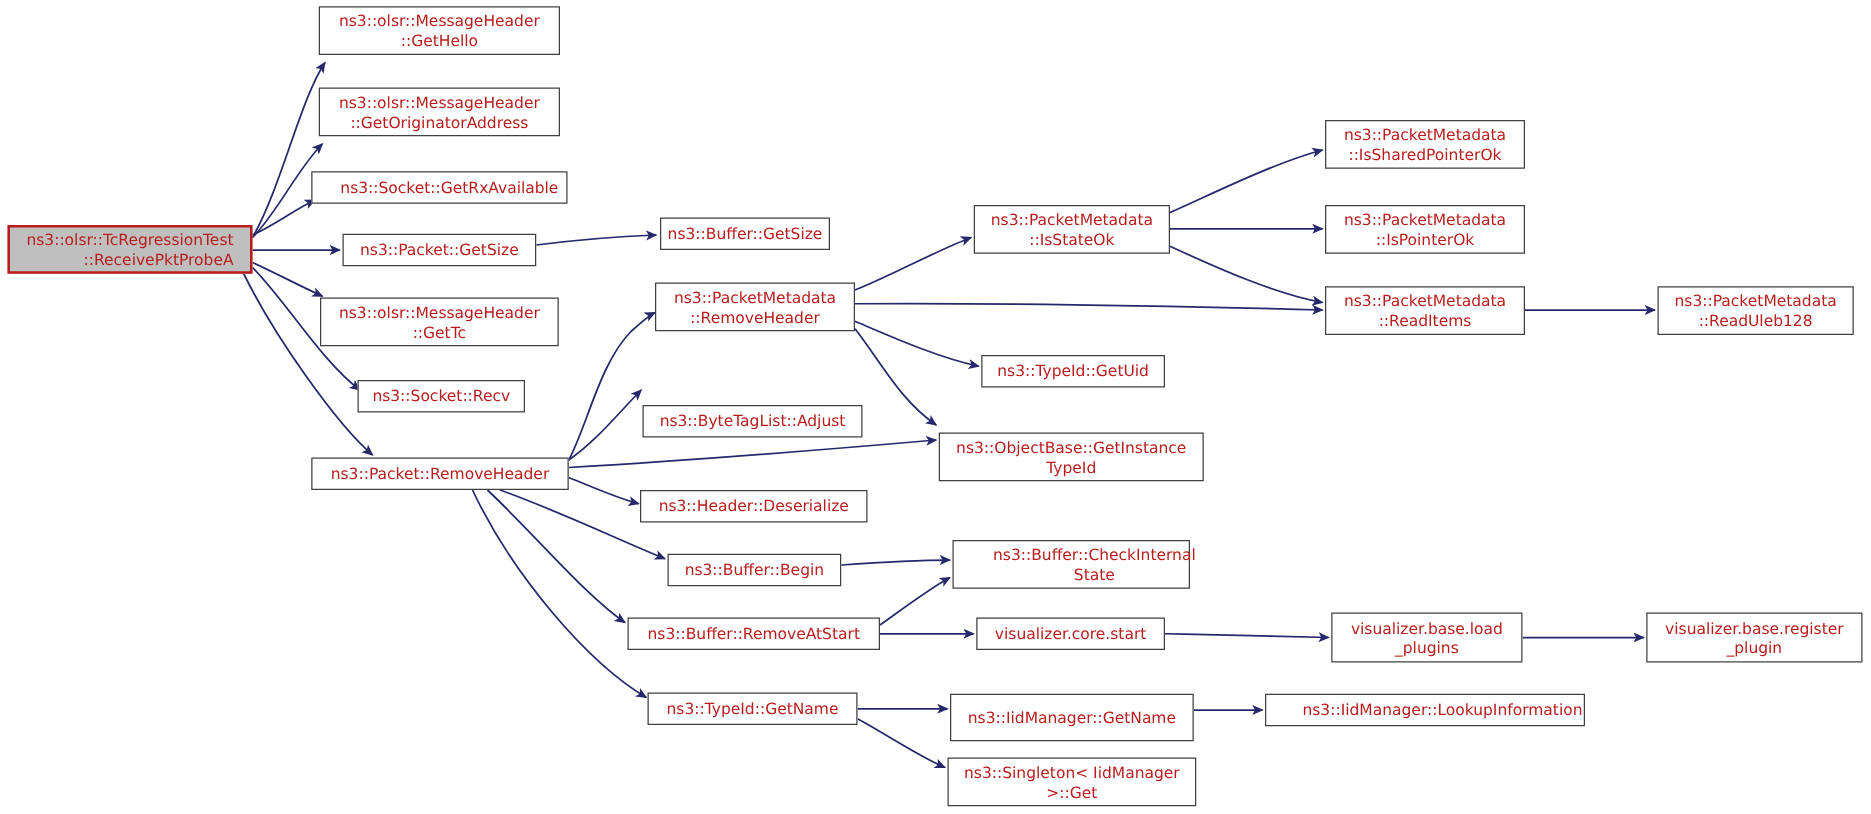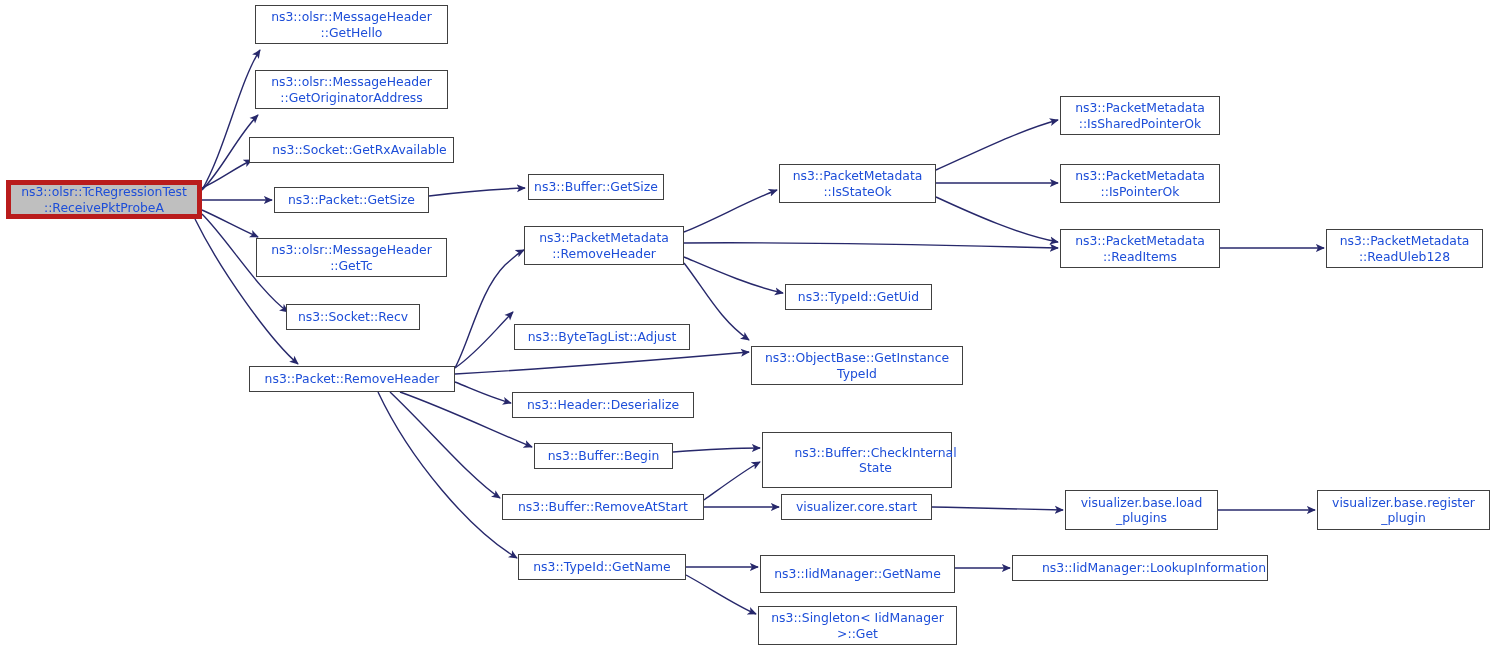--- a/index.html
+++ b/index.html
@@ -23,34 +23,35 @@
     top: 0;
     width: 1497px;
     height: 651px;
     pointer-events: none;
   }
   .node {
     position: absolute;
     box-sizing: border-box;
     border: 1px solid #404040;
     background: #ffffff;
-    color: #1d4ed8;
+    color: #b91c1c;
     display: flex;
     align-items: center;
     justify-content: center;
     text-align: center;
     font-size: 12.4px;
     line-height: 15.5px;
     letter-spacing: 0px;
     white-space: pre-line;
     z-index: 2;
   }
   .node.root {
     background: #bfbfbf;
-    border: 5px solid #b91c1c;
+    border: 2px solid #b91c1c;
+    text-align: right;
   }
 </style>
 </head>
 <body>
 
 <div id="graph">
   <svg id="edges" viewBox="0 0 1497 651" xmlns="http://www.w3.org/2000/svg">
     <defs>
       <marker id="arrow" viewBox="0 0 10 10" refX="9" refY="5" markerWidth="6.5" markerHeight="6.5" orient="auto-start-reverse">
         <path d="M 0 0.6 L 10 5 L 0 9.4 L 2.4 5 Z" fill="#27286b"></path>
@@ -109,21 +110,21 @@
       <div class="node" style="left: 514px; top: 292px; width: 176px; height: 26px; margin-top: 32px;">ns3::ByteTagList::Adjust</div>
       <div class="node" style="left: 512px; top: 392px; width: 182px; height: 26px;">ns3::Header::Deserialize</div>
       <div class="node" style="left: 534px; top: 443px; width: 139px; height: 26px;">ns3::Buffer::Begin</div>
       <div class="node" style="left: 502px; top: 494px; width: 202px; height: 26px;">ns3::Buffer::RemoveAtStart</div>
       <div class="node" style="left: 518px; top: 554px; width: 168px; height: 26px;">ns3::TypeId::GetName</div>
       <div class="node" style="left: 779px; top: 164px; width: 157px; height: 39px;">ns3::PacketMetadata
 ::IsStateOk</div>
       <div class="node" style="left: 785px; top: 284px; width: 147px; height: 26px; text-align: center;">ns3::TypeId::GetUid</div>
       <div class="node" style="left: 751px; top: 346px; width: 212px; height: 39px;">ns3::ObjectBase::GetInstance
 TypeId</div>
-      <div class="node" style="left: 762px; top: 432px; width: 190px; height: 56px; padding-left: 37px;">ns3::Buffer::CheckInternal
+      <div class="node" style="left: 762px; top: 432px; width: 190px; height: 39px; padding-left: 37px;">ns3::Buffer::CheckInternal
 State</div>
       <div class="node" style="left: 781px; top: 494px; width: 151px; height: 26px;">visualizer.core.start</div>
       <div class="node" style="left: 760px; top: 555px; width: 195px; height: 38px;">ns3::IidManager::GetName</div>
       <div class="node" style="left: 758px; top: 606px; width: 199px; height: 39px;">ns3::Singleton&lt; IidManager
 &gt;::Get</div>
       <div class="node" style="left: 1060px; top: 96px; width: 160px; height: 39px;">ns3::PacketMetadata
 ::IsSharedPointerOk</div>
       <div class="node" style="left: 1060px; top: 164px; width: 160px; height: 39px;">ns3::PacketMetadata
 ::IsPointerOk</div>
       <div class="node" style="left: 1060px; top: 229px; width: 160px; height: 39px;">ns3::PacketMetadata

